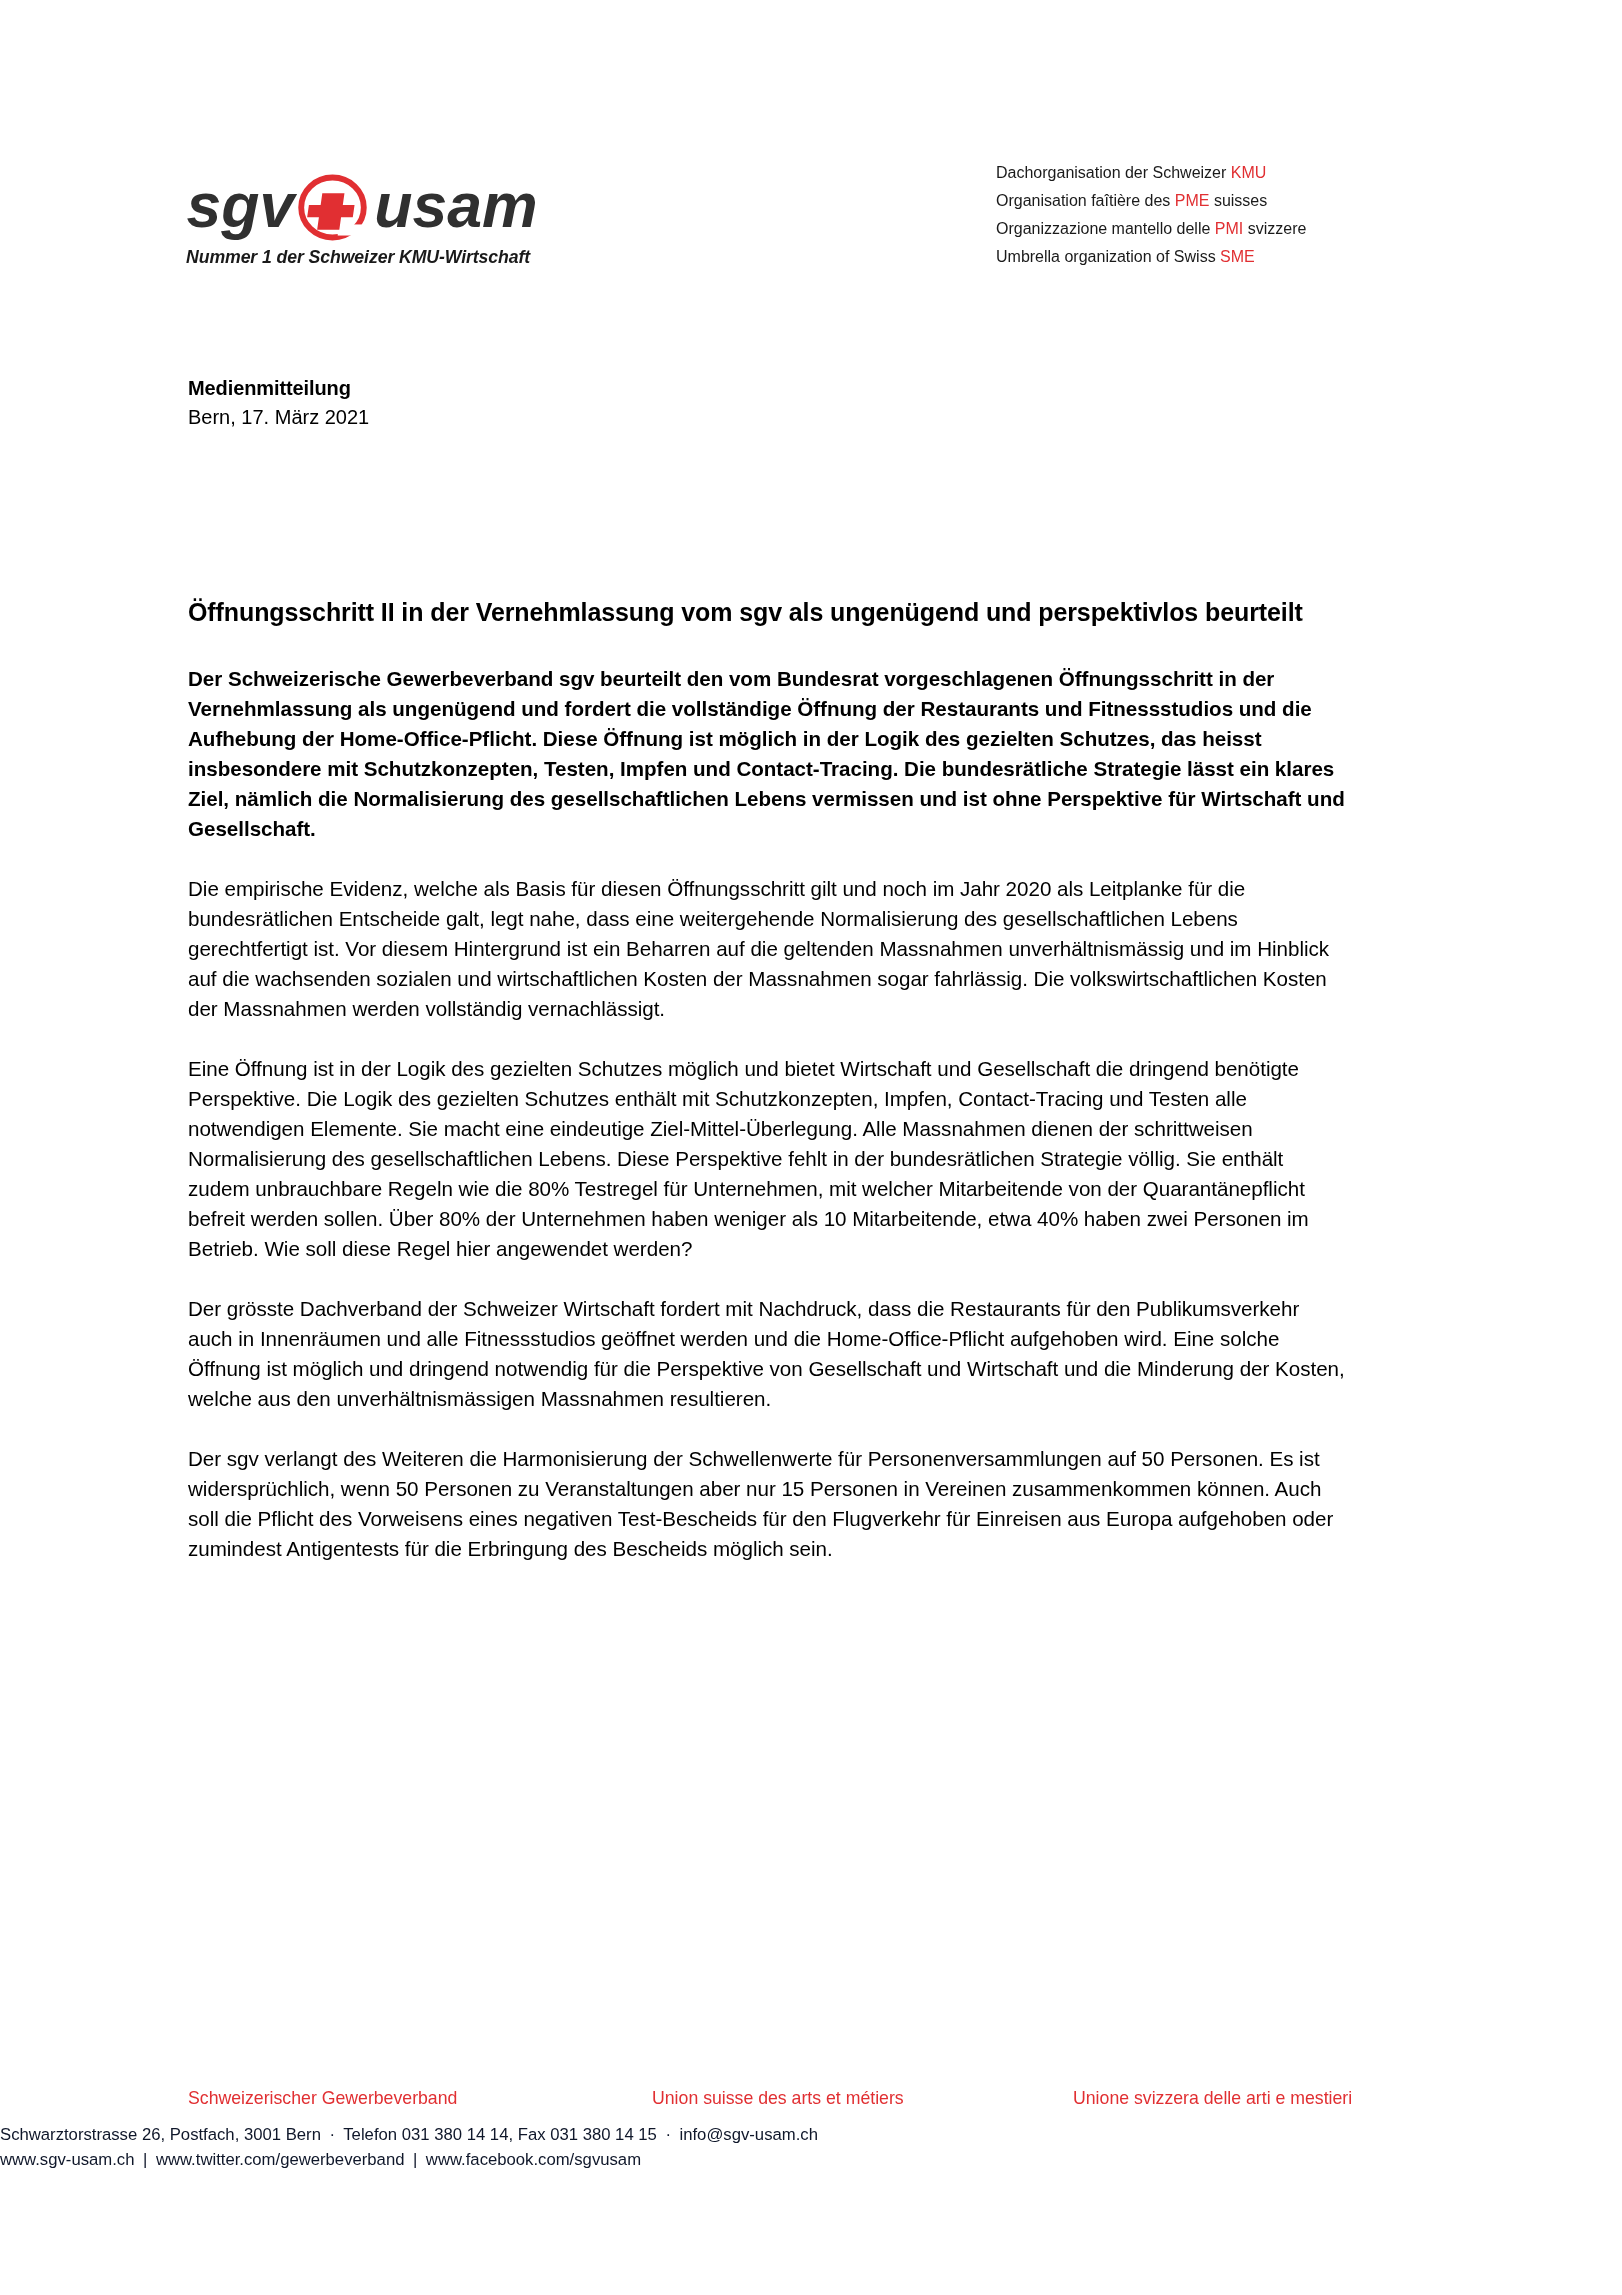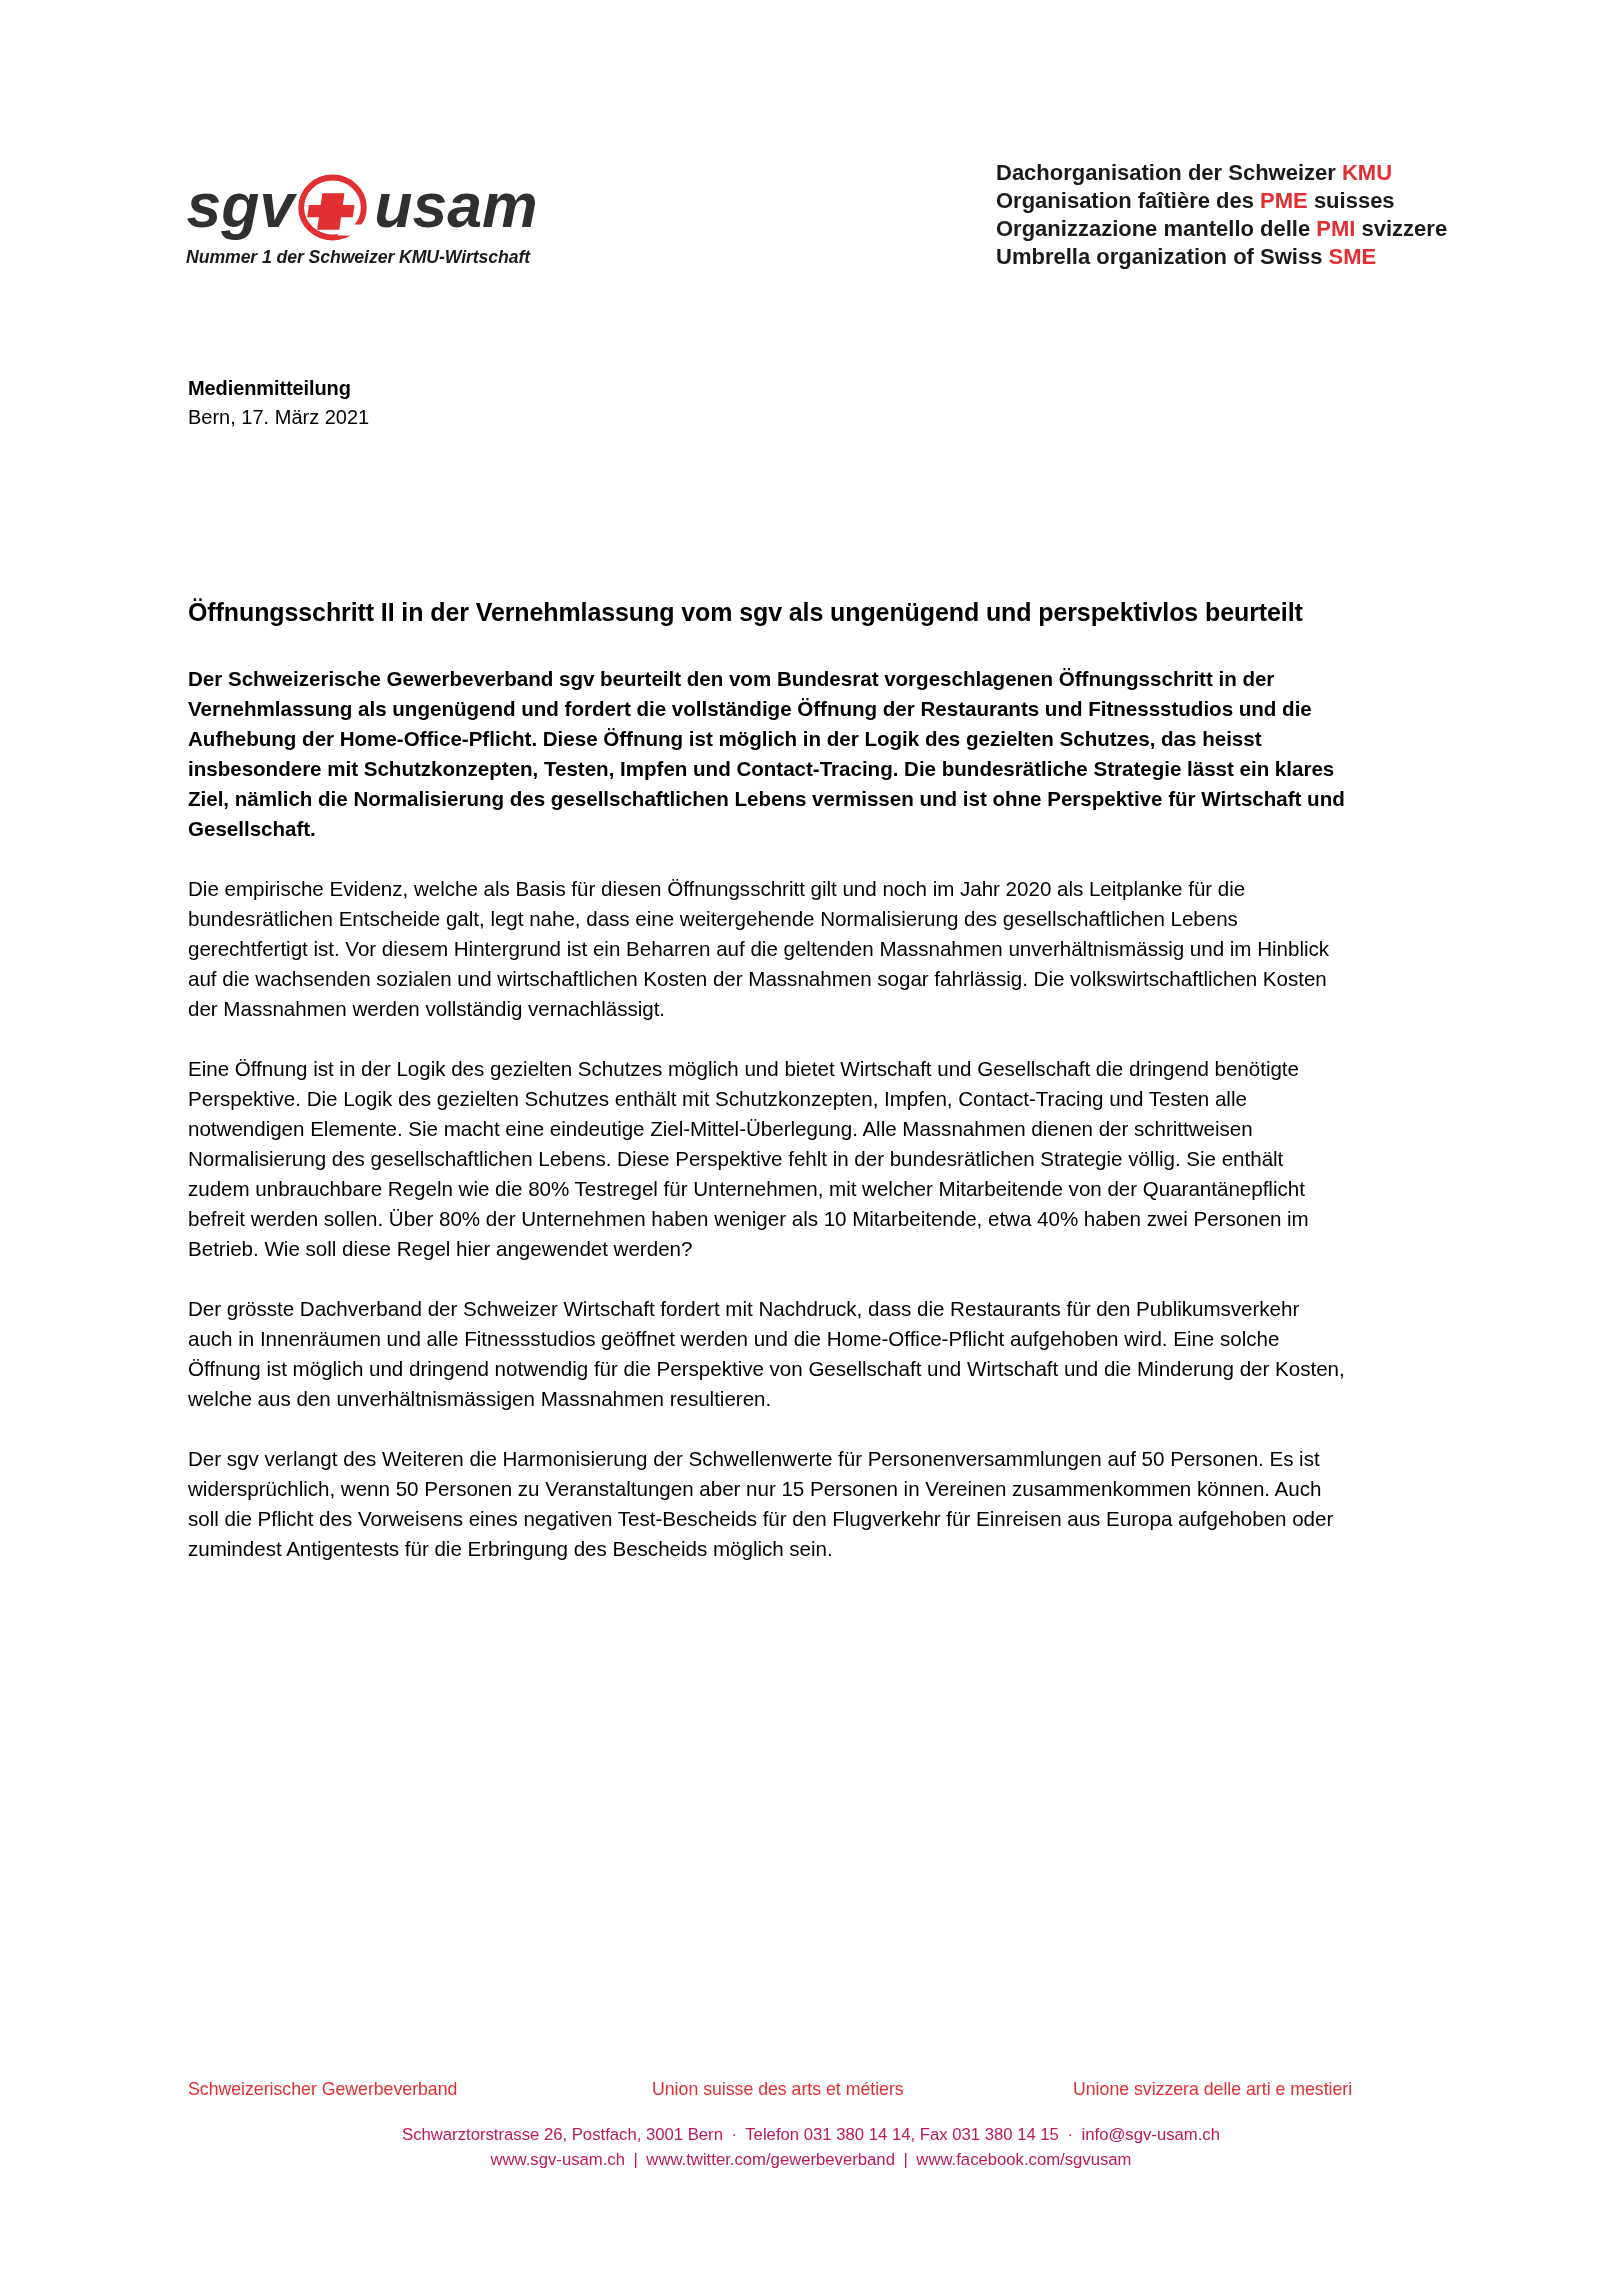--- a/index.html
+++ b/index.html
@@ -52,25 +52,24 @@
     font-size: 17.7px;
     letter-spacing: -0.1px;
     color: #1a1a1a;
     white-space: nowrap;
   }
 
   .header-langs {
     position: absolute;
     left: 996px;
     top: 159px;
-    font-size: 22px;
+    font-size: 16px;
     line-height: 28px;
     color: #1a1a1a;
     white-space: nowrap;
-    font-weight: bold;
   }
   .header-langs .accent { color: #E12F32; }
 
   
   .meta {
     position: absolute;
     left: 188px;
     top: 374px;
     font-size: 20px;
     line-height: 29px;
@@ -133,25 +132,25 @@
   .footer-org {
     position: absolute;
     top: 8px;
     white-space: nowrap;
   }
   .footer-org-1 { left: 188px; }
   .footer-org-2 { left: 652px; }
   .footer-org-3 { left: 1073px; }
 
   .footer-contact {
-    margin-top: 25px;
-    text-align: center;
+    margin-top: 16px;
+    text-align: left;
     font-size: 16.7px;
     line-height: 25px;
-    color: #be185d;
+    color: #0f172a;
   }
   .footer-contact .sep { padding: 0 3.9px; }
 </style>
 </head>
 <body>
 
 <div class="page">
 
   <div class="header">
 

